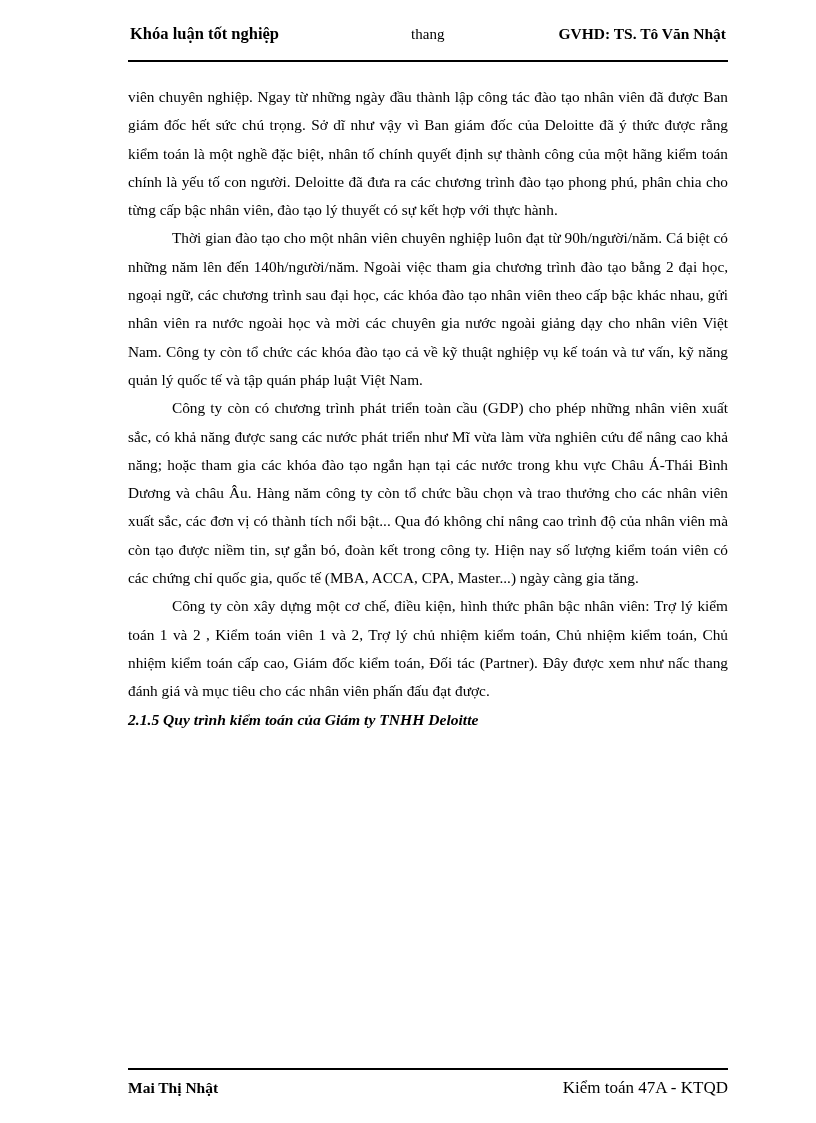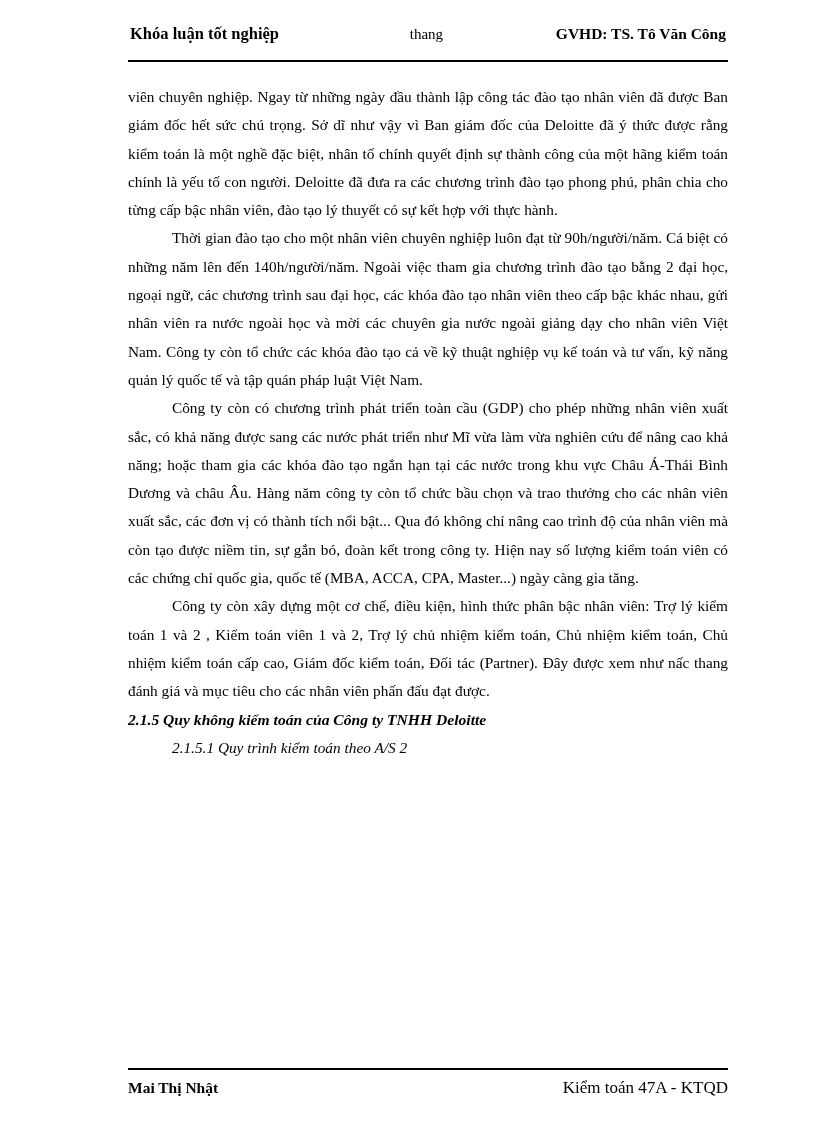--- a/index.html
+++ b/index.html
@@ -111,32 +111,31 @@
 </head>
 <body>
 
 <div class="page">
 
   <div class="content">
 
     <div class="header-row">
       <div class="header-left">Khóa luận tốt nghiệp</div>
       <div class="header-center">thang</div>
-      <div class="header-right">GVHD: TS. Tô Văn Công</div>
+      <div class="header-right">GVHD: TS. Tô Văn Nhật</div>
     </div>
 
     <div class="rule-top"></div>
 
     <div class="body">
       <p>viên chuyên nghiệp. Ngay từ những ngày đầu thành lập công tác đào tạo nhân viên đã được Ban giám đốc hết sức chú trọng. Sở dĩ như vậy vì Ban giám đốc của Deloitte đã ý thức được rằng kiểm toán là một nghề đặc biệt, nhân tố chính quyết định sự thành công của một hãng kiểm toán chính là yếu tố con người. Deloitte đã đưa ra các chương trình đào tạo phong phú, phân chia cho từng cấp bậc nhân viên, đào tạo lý thuyết có sự kết hợp với thực hành.</p>
       <p class="indent">Thời gian đào tạo cho một nhân viên chuyên nghiệp luôn đạt từ 90h/người/năm. Cá biệt có những năm lên đến 140h/người/năm. Ngoài việc tham gia chương trình đào tạo bằng 2 đại học, ngoại ngữ, các chương trình sau đại học, các khóa đào tạo nhân viên theo cấp bậc khác nhau, gửi nhân viên ra nước ngoài học và mời các chuyên gia nước ngoài giảng dạy cho nhân viên Việt Nam. Công ty còn tổ chức các khóa đào tạo cả về kỹ thuật nghiệp vụ kế toán và tư vấn, kỹ năng quản lý quốc tế và tập quán pháp luật Việt Nam.</p>
       <p class="indent">Công ty còn có chương trình phát triển toàn cầu (GDP) cho phép những nhân viên xuất sắc, có khả năng được sang các nước phát triển như Mĩ vừa làm vừa nghiên cứu để nâng cao khả năng; hoặc tham gia các khóa đào tạo ngắn hạn tại các nước trong khu vực Châu Á-Thái Bình Dương và châu Âu. Hàng năm công ty còn tổ chức bầu chọn và trao thưởng cho các nhân viên xuất sắc, các đơn vị có thành tích nổi bật... Qua đó không chỉ nâng cao trình độ của nhân viên mà còn tạo được niềm tin, sự gắn bó, đoàn kết trong công ty. Hiện nay số lượng kiểm toán viên có các chứng chỉ quốc gia, quốc tế (MBA, ACCA, CPA, Master...) ngày càng gia tăng.</p>
       <p class="indent">Công ty còn xây dựng một cơ chế, điều kiện, hình thức phân bậc nhân viên: Trợ lý kiểm toán 1 và 2 , Kiểm toán viên 1 và 2, Trợ lý chủ nhiệm kiểm toán, Chủ nhiệm kiểm toán, Chủ nhiệm kiểm toán cấp cao, Giám đốc kiểm toán, Đối tác (Partner). Đây được xem như  nấc thang đánh giá và mục tiêu cho các nhân viên phấn đấu đạt được.</p>
-      <p class="heading-bold-italic">2.1.5 Quy không kiểm toán của Công ty TNHH Deloitte</p>
-      <p class="heading-italic">2.1.5.1 Quy trình kiểm toán theo A/S 2</p>
+      <p class="heading-bold-italic">2.1.5 Quy trình kiểm toán của Giám ty TNHH Deloitte</p>
     </div>
 
   </div>
 
   <div class="footer">
     <div class="rule-bottom"></div>
     <div class="footer-row">
       <div class="footer-left">Mai Thị Nhật</div>
       <div class="footer-right">Kiểm toán 47A - KTQD</div>
     </div>

